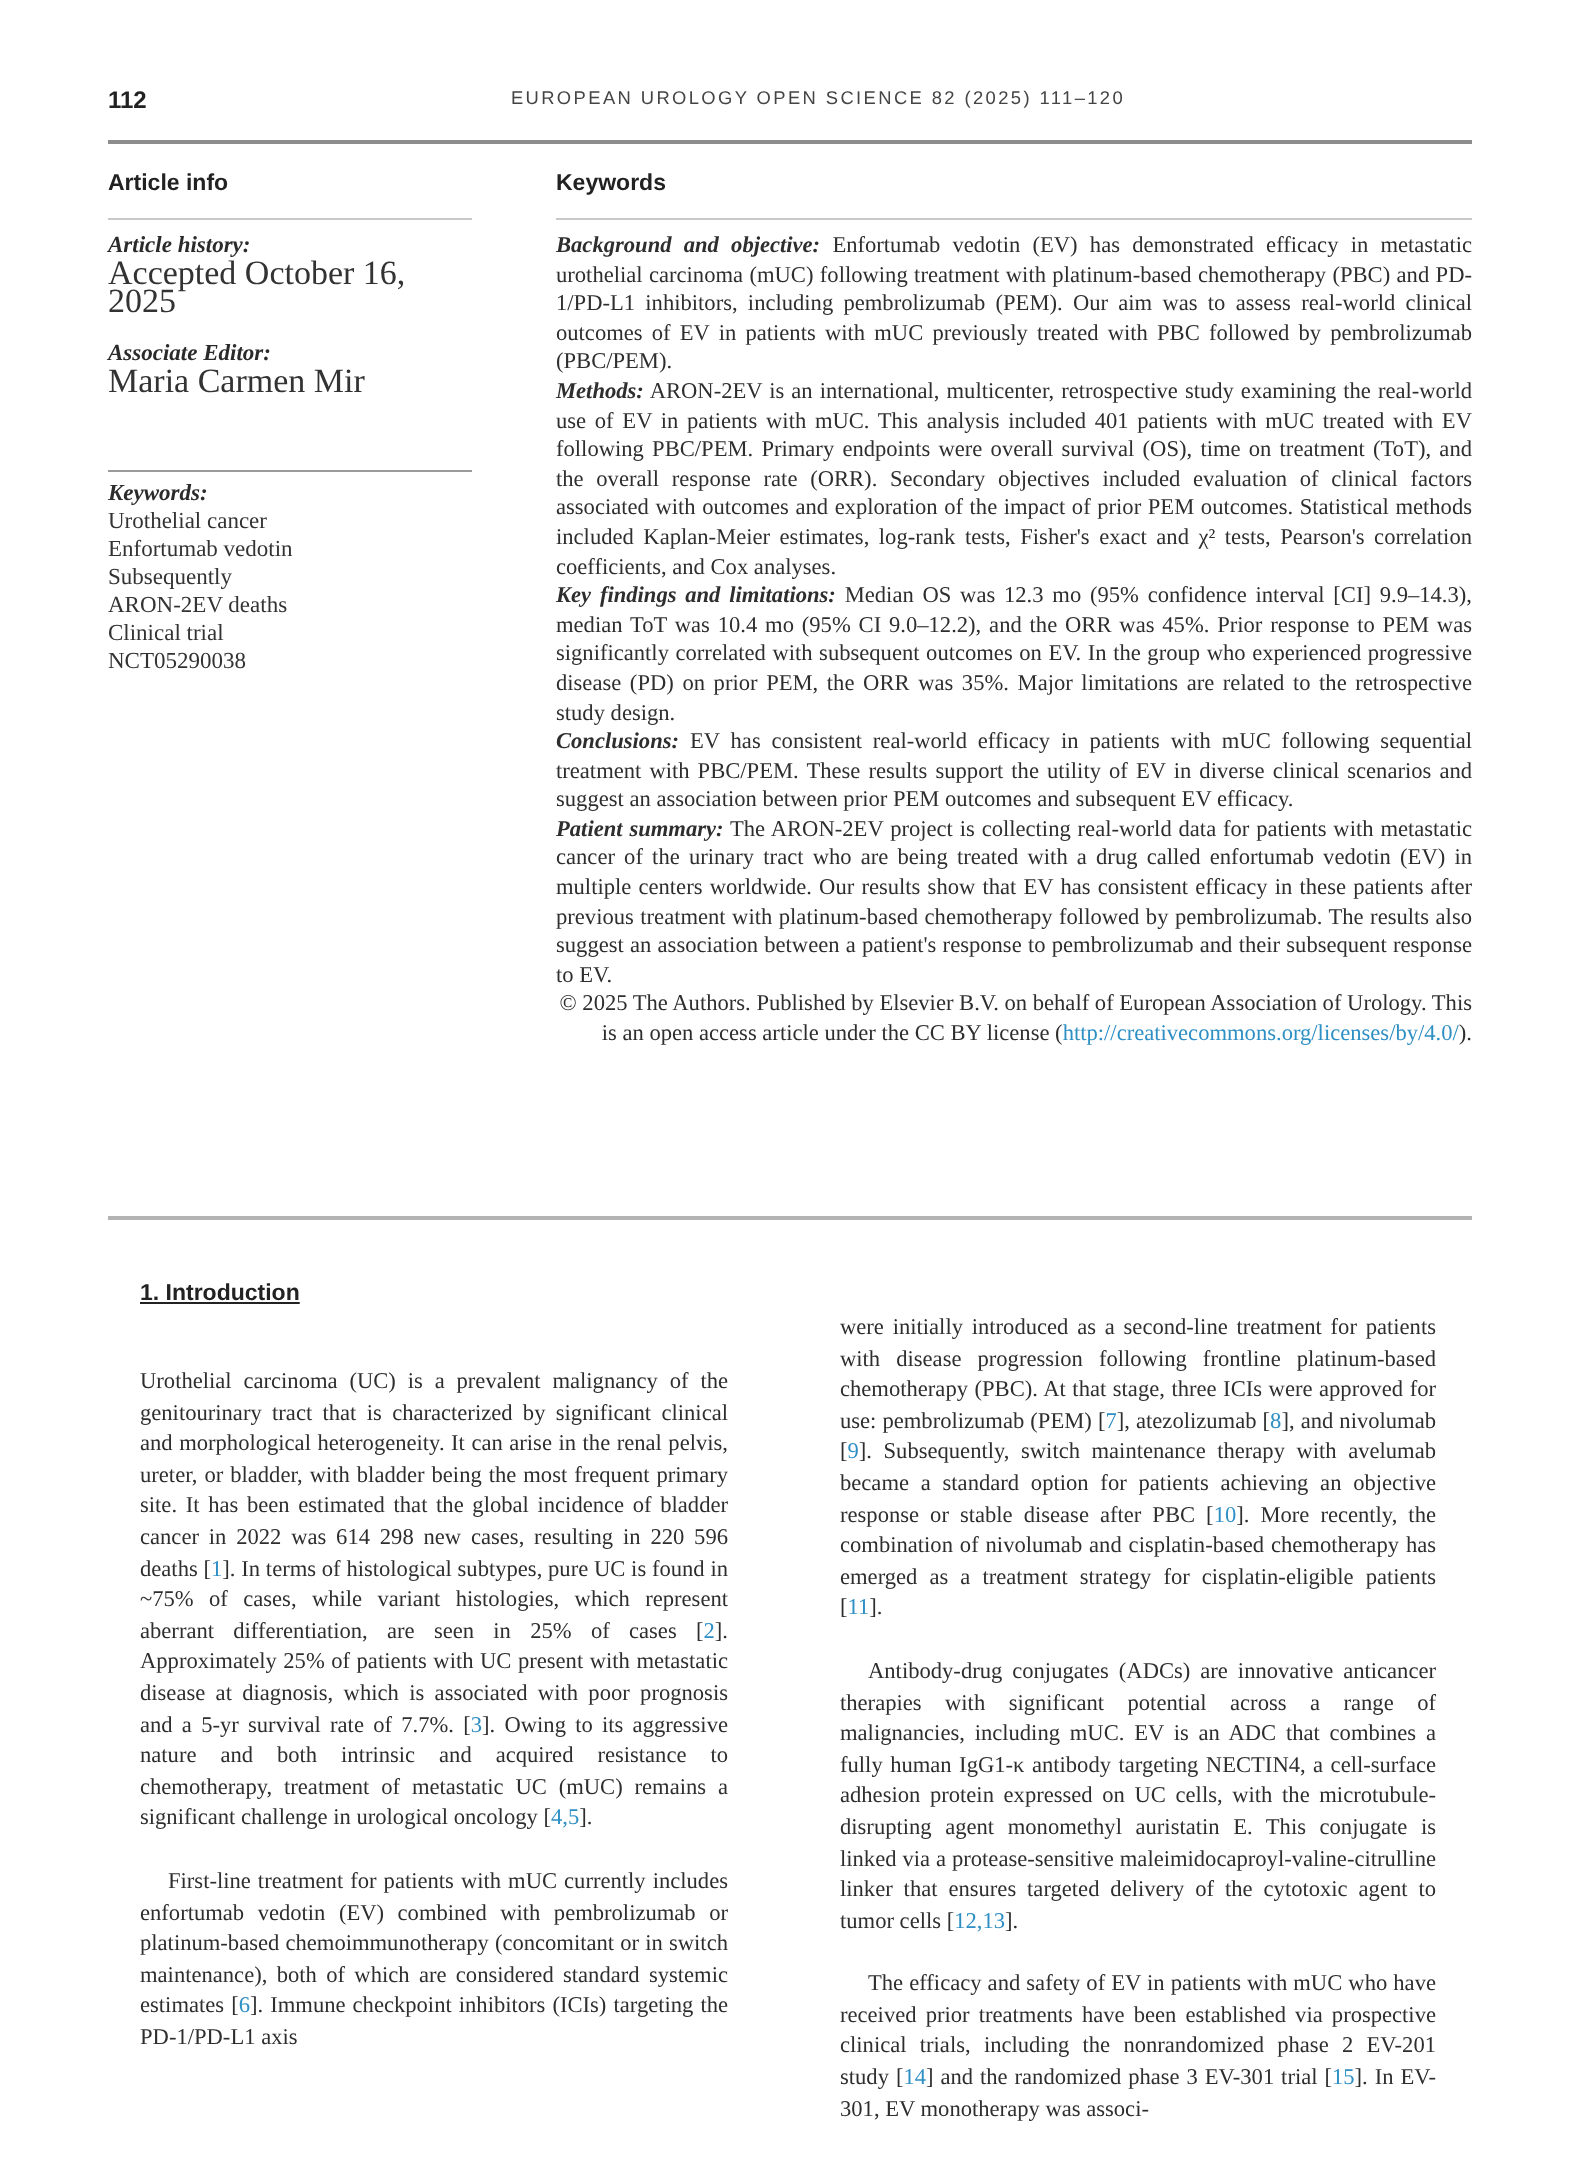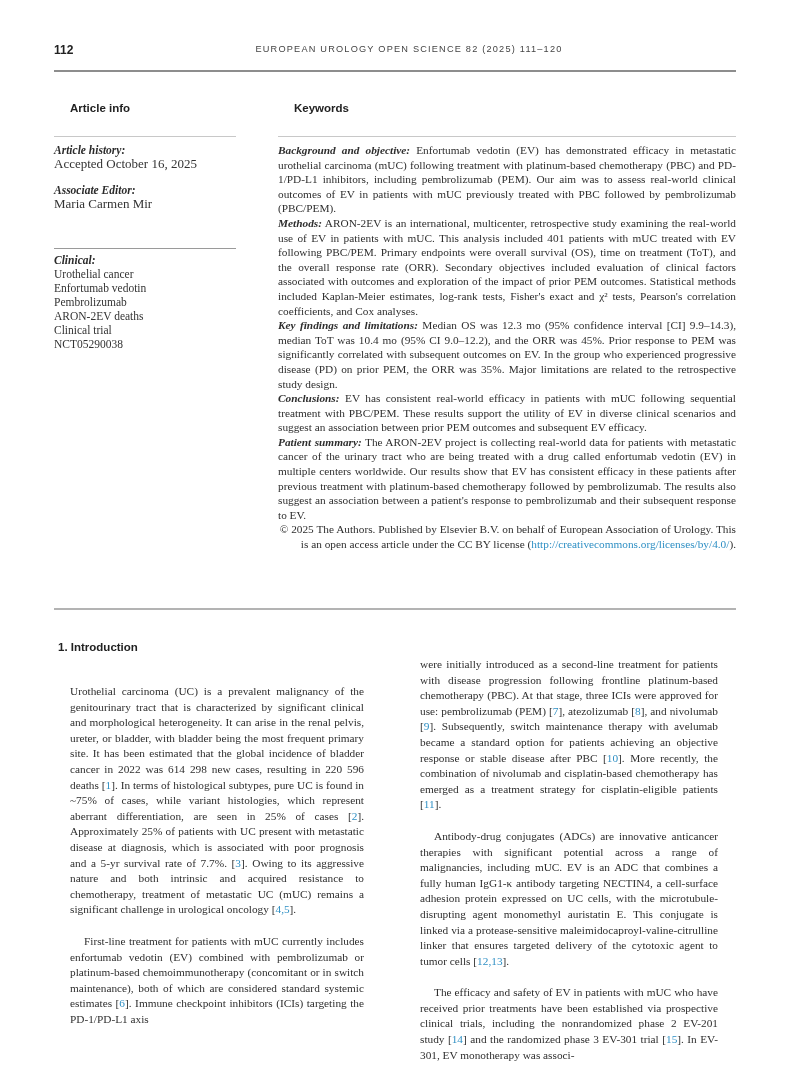--- a/index.html
+++ b/index.html
@@ -7,41 +7,41 @@
     width: 790px; height: 1079px; position: relative; overflow: hidden;
     font-family: "Liberation Serif", "DejaVu Serif", serif;
     color: #2b2b2b;
   }
   .running-head { position: absolute; left: 54px; top: 43px; width: 680px; height: 18px; }
   .page-num { position: absolute; left: 0; top: 0; font-family: "Liberation Sans", sans-serif; font-weight: bold; font-size: 12px; color: #222; text-align: right; }
   .journal { position: absolute; left: 0; right: 0; top: 1px; text-align: center; font-family: "Liberation Sans", sans-serif; font-size: 9.2px; letter-spacing: 1.2px; color: #444; padding-left: 30px; }
   .rule-top { position: absolute; left: 54px; top: 70px; width: 682px; height: 1.5px; background: #8d8d8d; }
 
   .article-info { position: absolute; left: 54px; top: 86px; width: 182px; }
-  .sec-head { font-family: "Liberation Sans", sans-serif; font-weight: bold; font-size: 11.5px; color: #222; margin: 16px; height: 18px; }
+  .sec-head { font-family: "Liberation Sans", sans-serif; font-weight: bold; font-size: 11.5px; color: #222; margin: 0; height: 18px; }
   .thin-rule { height: 1px; background: #c8c8c8; margin: 5px 0 6px 0; }
   .info-label { font-style: italic; font-weight: bold; font-size: 11.5px; line-height: 14px; color: #2b2b2b; }
-  .info-val { font-size: 13px; line-height: 14px; color: #333; }
+  .info-val { font-size: 17px; line-height: 14px; color: #333; }
   .gap-1 { height: 12px; }
   .kw-rule { height: 1px; background: #9a9a9a; margin: 37px 0 4px 0; }
   .kw-list div { font-size: 11.5px; line-height: 14px; color: #333; }
 
   .abstract { position: absolute; left: 278px; top: 86px; width: 458px; }
   .abs-body { font-size: 11.3px; line-height: 14.6px; text-align: justify; color: #2e2e2e; }
   .abs-body p { margin: 0; }
   .lab { font-style: italic; font-weight: bold; }
   .copy { font-size: 11.3px; line-height: 14.6px; text-align: right; color: #2e2e2e; margin: 0; }
   .link { color: #2e8fc4; margin-top: 20px; }
   .rule-mid { position: absolute; left: 54px; top: 608px; width: 682px; height: 1.5px; background: #b3b3b3; }
 
   .col { position: absolute; top: 640px; width: 326px; font-size: 11.3px; line-height: 15.6px; color: #2e2e2e; text-align: justify; }
   .col p { margin: 16px; }
   .col-left { left: 54px; }
   .col-right { left: 404px; top: 641px; width: 330px; }
-  .intro-head { font-family: "Liberation Sans", sans-serif; font-weight: bold; font-size: 11.5px; color: #222; margin: 0 0 28px 4px; height: 16px; }
+  .intro-head { font-family: "Liberation Sans", sans-serif; font-weight: bold; font-size: 11.5px; color: #222; margin: 0 0 28px 16px; height: 16px; text-decoration: underline; }
   .ind { text-indent: 14px; }
   .ref { color: #2e8fc4; }
 </style>
 </head>
 <body>
 
 <div class="running-head">
   <span class="page-num">112</span>
   <div class="journal">EUROPEAN UROLOGY OPEN SCIENCE 82 (2025) 111–120</div>
 </div>
@@ -49,25 +49,25 @@
 
 <div class="article-info">
   <h3 class="sec-head">Article info</h3>
   <div class="thin-rule"></div>
   <div class="info-label">Article history:</div>
   <div class="info-val">Accepted October 16, 2025</div>
   <div class="gap-1"></div>
   <div class="info-label">Associate Editor:</div>
   <div class="info-val">Maria Carmen Mir</div>
   <div class="kw-rule"></div>
-  <div class="info-label">Clinical:</div>
+  <div class="info-label">Keywords:</div>
   <div class="kw-list">
     <div>Urothelial cancer</div>
     <div>Enfortumab vedotin</div>
-    <div>Pembrolizumab</div>
+    <div>Subsequently</div>
     <div>ARON-2EV deaths</div>
     <div>Clinical trial</div>
     <div>NCT05290038</div>
   </div>
 </div>
 
 <div class="abstract">
   <h3 class="sec-head">Keywords</h3>
   <div class="thin-rule"></div>
   <div class="abs-body">

